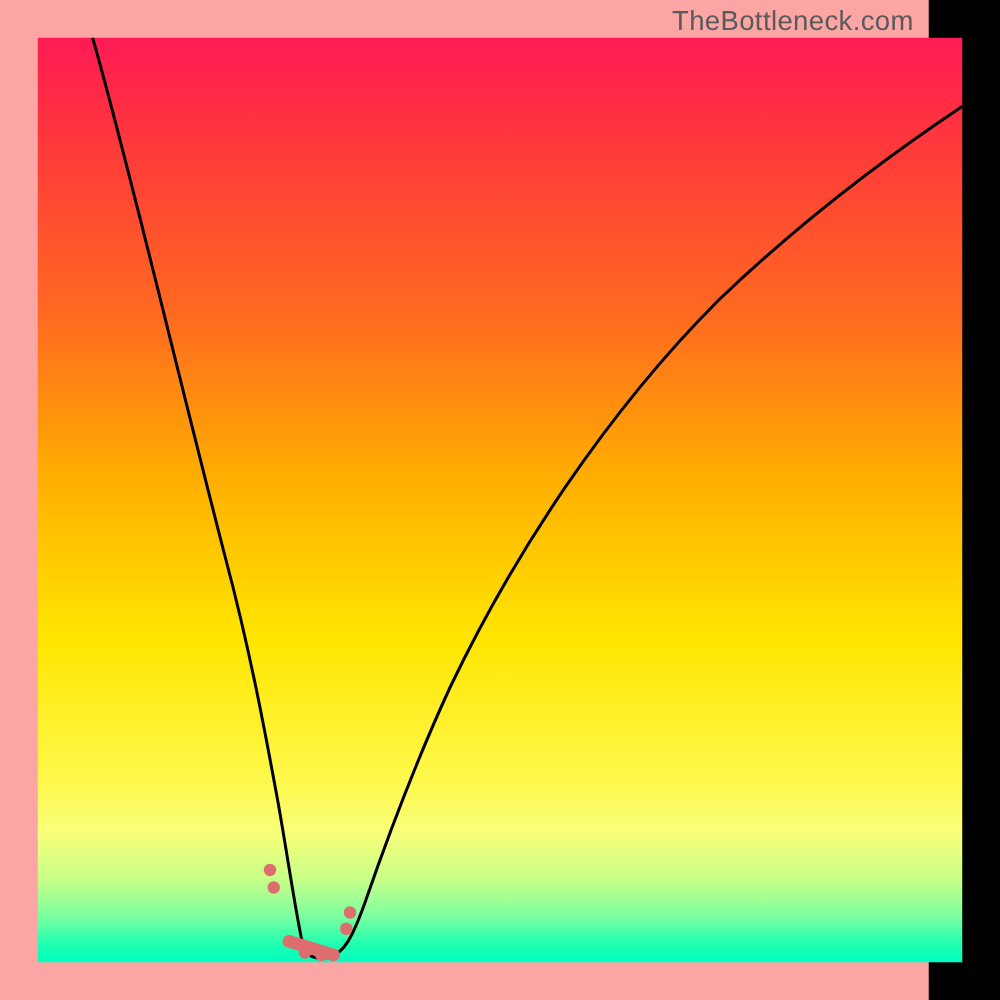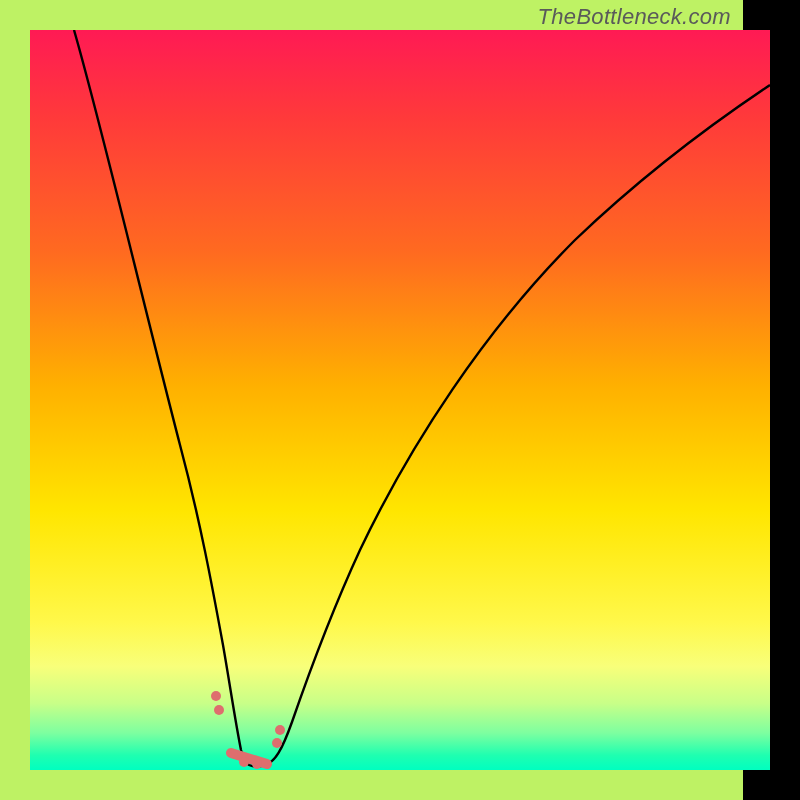--- a/index.html
+++ b/index.html
@@ -9,22 +9,21 @@
     height: 800px;
     background: #000;
     overflow: hidden;
   }
   .frame {
     position: absolute;
     left: 0;
     top: 0;
     width: 743px;
     height: 800px;
-    background: #bef264;
-    font-style: italic;
+    background: #fca5a5;
   }
   .plot {
     position: absolute;
     left: 30px;
     top: 30px;
     width: 740px;
     height: 740px;
     overflow: hidden;
   }
   .gradient {

